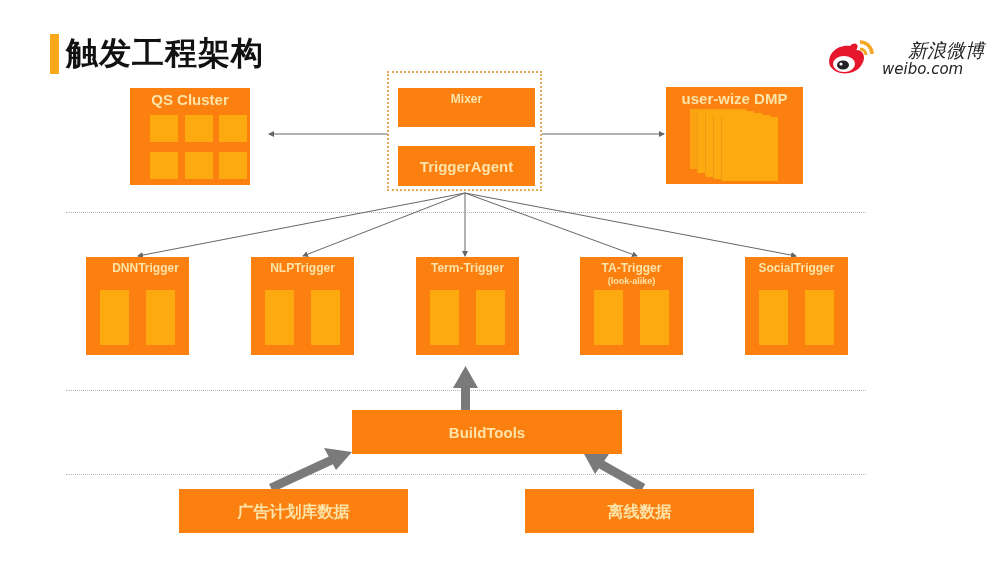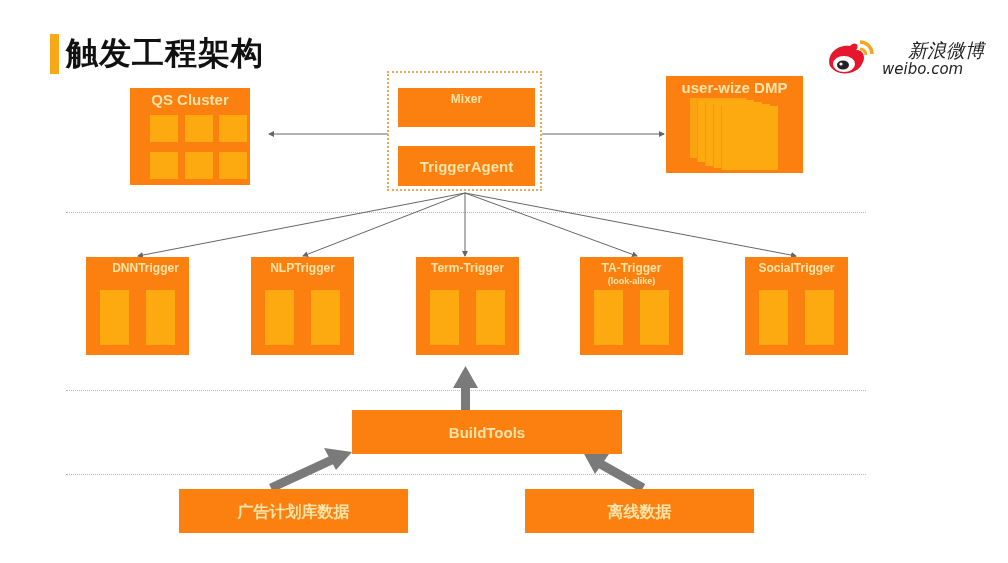--- a/index.html
+++ b/index.html
@@ -84,21 +84,21 @@
 </div>
 
 <div class="abs agent-frame"></div>
 <div class="box" style="left:398px;top:88px;width:137px;height:39px;">
   <div class="box-label" style="top:4px;font-size:12px;">Mixer</div>
 </div>
 <div class="box" style="left:398px;top:146px;width:137px;height:40px;">
   <div class="box-label" style="top:12px;font-size:15px;">TriggerAgent</div>
 </div>
 
-<div class="box" style="left:666px;top:76px;width:137px;height:97px;">
+<div class="box" style="left:666px;top:87px;width:137px;height:97px;">
   <div class="box-label" style="top:3px;font-size:15px;">user-wize DMP</div>
   <div class="tile" style="left:24px;top:22px;width:56px;height:60px;opacity:0.85;box-shadow:1px 0 0 #f09a10;"></div>
   <div class="tile" style="left:32px;top:24px;width:56px;height:62px;box-shadow:-1px 0 0 #f09a10;"></div>
   <div class="tile" style="left:40px;top:26px;width:56px;height:64px;box-shadow:-1px 0 0 #f09a10;"></div>
   <div class="tile" style="left:48px;top:28px;width:56px;height:64px;box-shadow:-1px 0 0 #f09a10;"></div>
   <div class="tile" style="left:56px;top:30px;width:56px;height:64px;box-shadow:-1px 0 0 #f09a10;"></div>
 </div>
 
 <div class="box" style="left:86px;top:257px;width:103px;height:98px;">
   <div class="box-label" style="top:4px;font-size:12px;padding-left:16px;">DNNTrigger</div>

